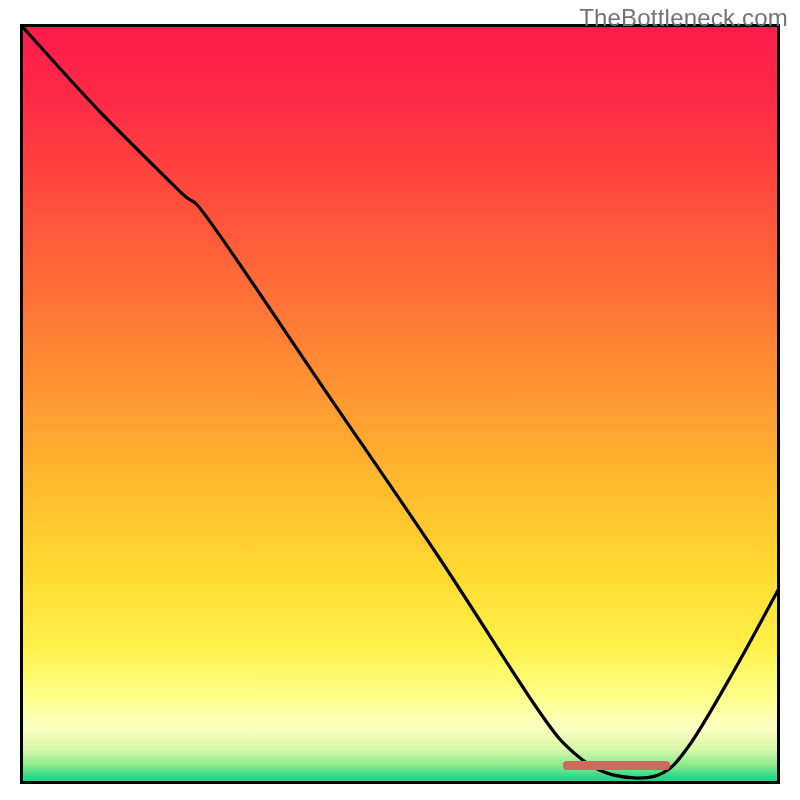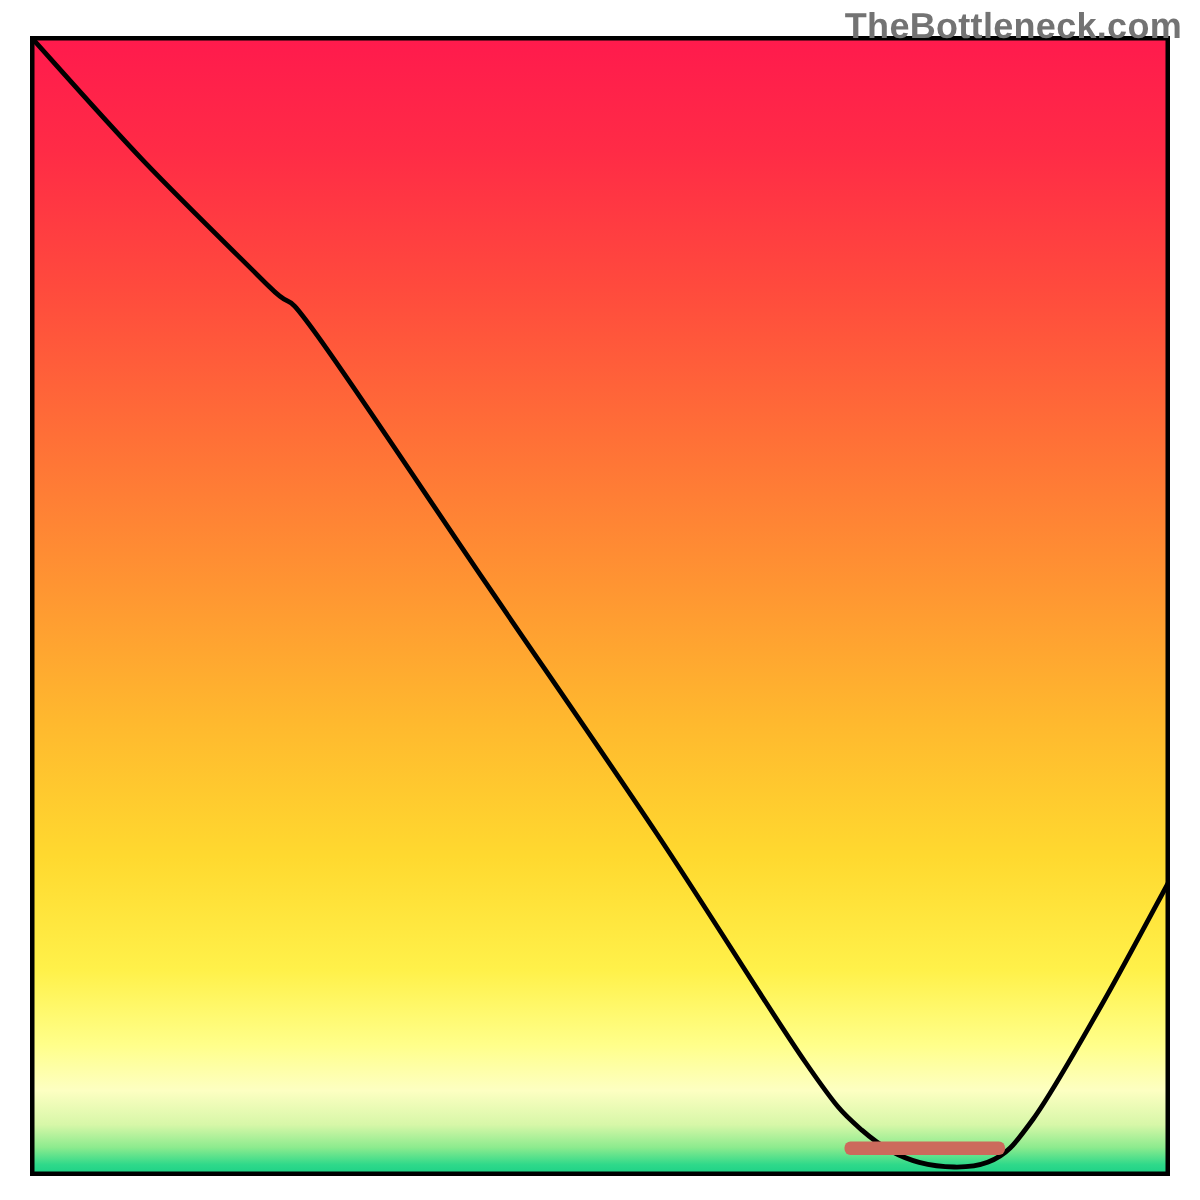--- a/index.html
+++ b/index.html
@@ -14,21 +14,21 @@
   .frame {
     position: relative;
     width: 800px;
     height: 800px;
   }
   .watermark {
     position: absolute;
     top: 4px;
     right: 12px;
     font-size: 24px;
-    font-weight: 700;
+    font-weight: 400;
     color: #737373;
     letter-spacing: 0.2px;
     z-index: 20;
   }
   .plot {
     position: absolute;
     left: 20px;
     top: 24px;
     width: 760px;
     height: 760px;

